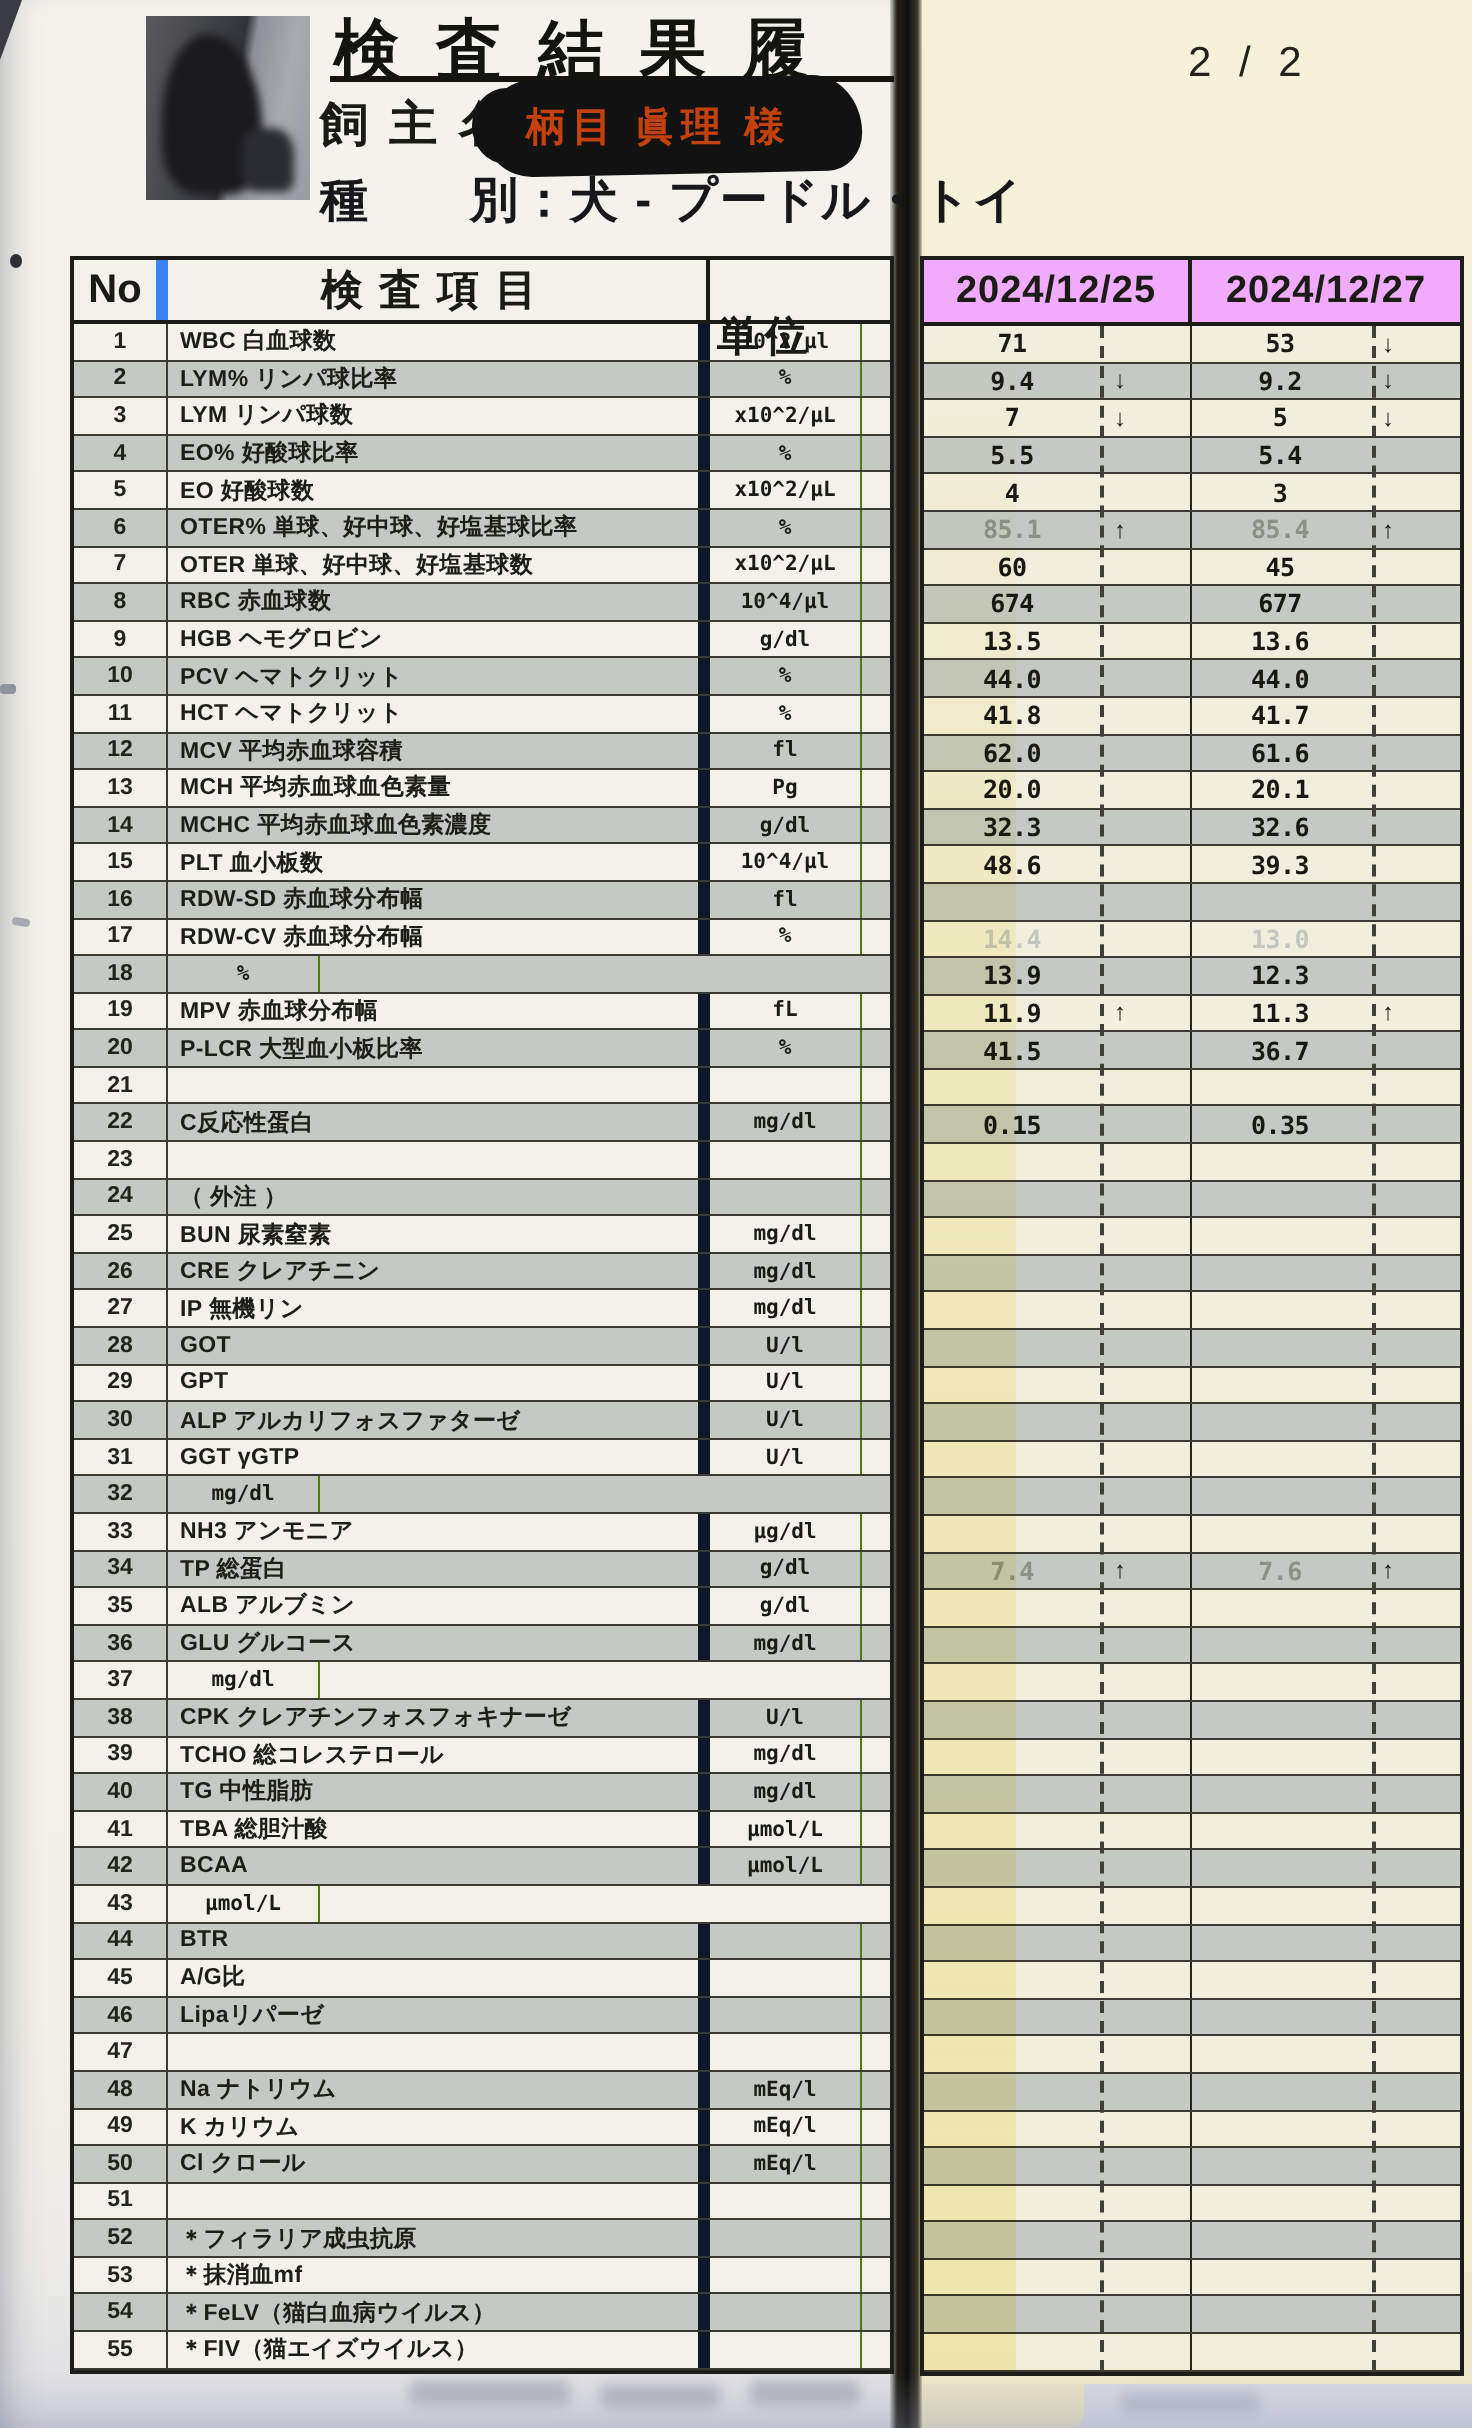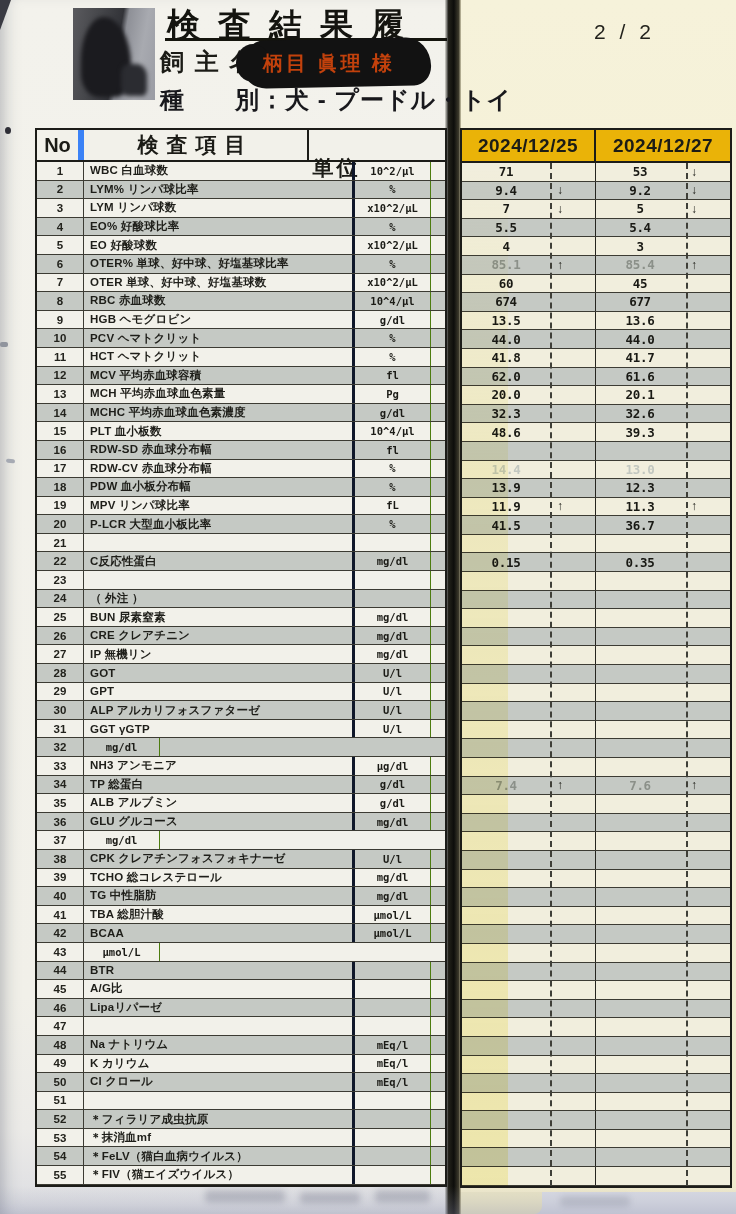--- a/index.html
+++ b/index.html
@@ -37,34 +37,34 @@
   .redact1{left:243px;top:39px;width:188px;height:48px;border-radius:22px 26px 18px 24px/26px 30px 20px 22px;transform:rotate(-1.2deg);}
   .redact2{left:236px;top:44px;width:34px;height:38px;border-radius:50%;}
   .owner-name{left:263px;top:50px;font-size:20px;font-weight:bold;color:#c2410c;letter-spacing:3px;white-space:nowrap;}
   .species-line{left:160px;top:84px;font-size:24px;font-weight:bold;white-space:nowrap;letter-spacing:1px;color:#18181c;}
 
   
   .ltable{left:35px;top:128px;width:412px;border:2px solid #1c1c18;box-sizing:border-box;background:#f2f1ea;}
   .lheader{display:flex;height:32px;border-bottom:2px solid #1c1c18;box-sizing:border-box;}
   .lheader>div{display:flex;align-items:center;justify-content:center;font-weight:bold;box-sizing:border-box;}
   .lh-no{width:47px;border-right:6px solid #3b82f6;font-size:20px;}
-  .lh-item{width:225px;border-right:2px solid #1c1c18;font-size:21px;letter-spacing:8px;}
+  .lh-item{width:271px;border-right:2px solid #1c1c18;font-size:21px;letter-spacing:8px;}
   .lh-unit{width:56px;border-right:1px solid #404040;font-size:21px;letter-spacing:3px;margin-top:38px;}
   .lh-nar{flex:1;}
   .lrow{display:flex;height:18.6px;box-sizing:border-box;border-bottom:1px solid #3c3b33;background:#f2f1ea;}
   .lrow.g{background:#c5c9c4;}
   .lrow>div{box-sizing:border-box;display:flex;align-items:center;overflow:hidden;}
   .lc-no{width:47px;border-right:1px solid #3c3b33;justify-content:center;font-size:11.5px;font-weight:bold;color:#23231d;}
-  .lc-item{width:271px;border-right:3px solid #0f172a;padding-left:6px;font-size:11.5px;font-weight:bold;color:#1e1e19;letter-spacing:.2px;}
+  .lc-item{width:271px;border-right:6px solid #0f172a;padding-left:6px;font-size:11.5px;font-weight:bold;color:#1e1e19;letter-spacing:.2px;}
   .lc-unit{width:76px;border-right:1px solid #4d7c0f;justify-content:center;font-size:10.5px;font-weight:bold;
     font-family:"DejaVu Sans Mono","Liberation Mono",monospace;}
   .lc-nar{flex:1;}
 
   
-  .rtable{left:460px;top:128px;width:272px;border:2px solid #1c1c18;box-sizing:border-box;background:#eab308;}
+  .rtable{left:460px;top:128px;width:272px;border:2px solid #1c1c18;box-sizing:border-box;background:#f0abfc;}
   .rheader{display:flex;height:33px;border-bottom:2px solid #1c1c18;box-sizing:border-box;}
   .rh{width:136px;display:flex;align-items:center;justify-content:center;font-size:19px;font-weight:bold;
       letter-spacing:.5px;box-sizing:border-box;color:#1c1c16;}
   .rh:first-child{border-right:2px solid #1c1c18;}
   .rrow{display:flex;height:18.6px;box-sizing:border-box;border-bottom:1px solid #3c3b33;background:#f1eedd;}
   .rrow.g{background:#c5c9c4;}
   .rcell{width:136px;display:flex;box-sizing:border-box;}
   .rcell:first-child{border-right:1.5px solid #26251f;}
   .rval{width:88px;display:flex;align-items:center;justify-content:center;font-size:12.5px;font-weight:bold;
     font-family:"DejaVu Sans Mono","Liberation Mono",monospace;color:#191914;letter-spacing:-.3px;}
@@ -219,27 +219,26 @@
           <div class="lc-nar"></div>
         </div>
         <div class="lrow">
           <div class="lc-no">17</div>
           <div class="lc-item">RDW-CV 赤血球分布幅</div>
           <div class="lc-unit">%</div>
           <div class="lc-nar"></div>
         </div>
         <div class="lrow g">
           <div class="lc-no">18</div>
-          <div class="lc-item">PDW 血小板分布幅</div>
           <div class="lc-unit">%</div>
           <div class="lc-nar"></div>
         </div>
         <div class="lrow">
           <div class="lc-no">19</div>
-          <div class="lc-item">MPV リンパ球比率</div>
+          <div class="lc-item">MPV 赤血球分布幅</div>
           <div class="lc-unit">fL</div>
           <div class="lc-nar"></div>
         </div>
         <div class="lrow g">
           <div class="lc-no">20</div>
           <div class="lc-item">P-LCR 大型血小板比率</div>
           <div class="lc-unit">%</div>
           <div class="lc-nar"></div>
         </div>
         <div class="lrow">

